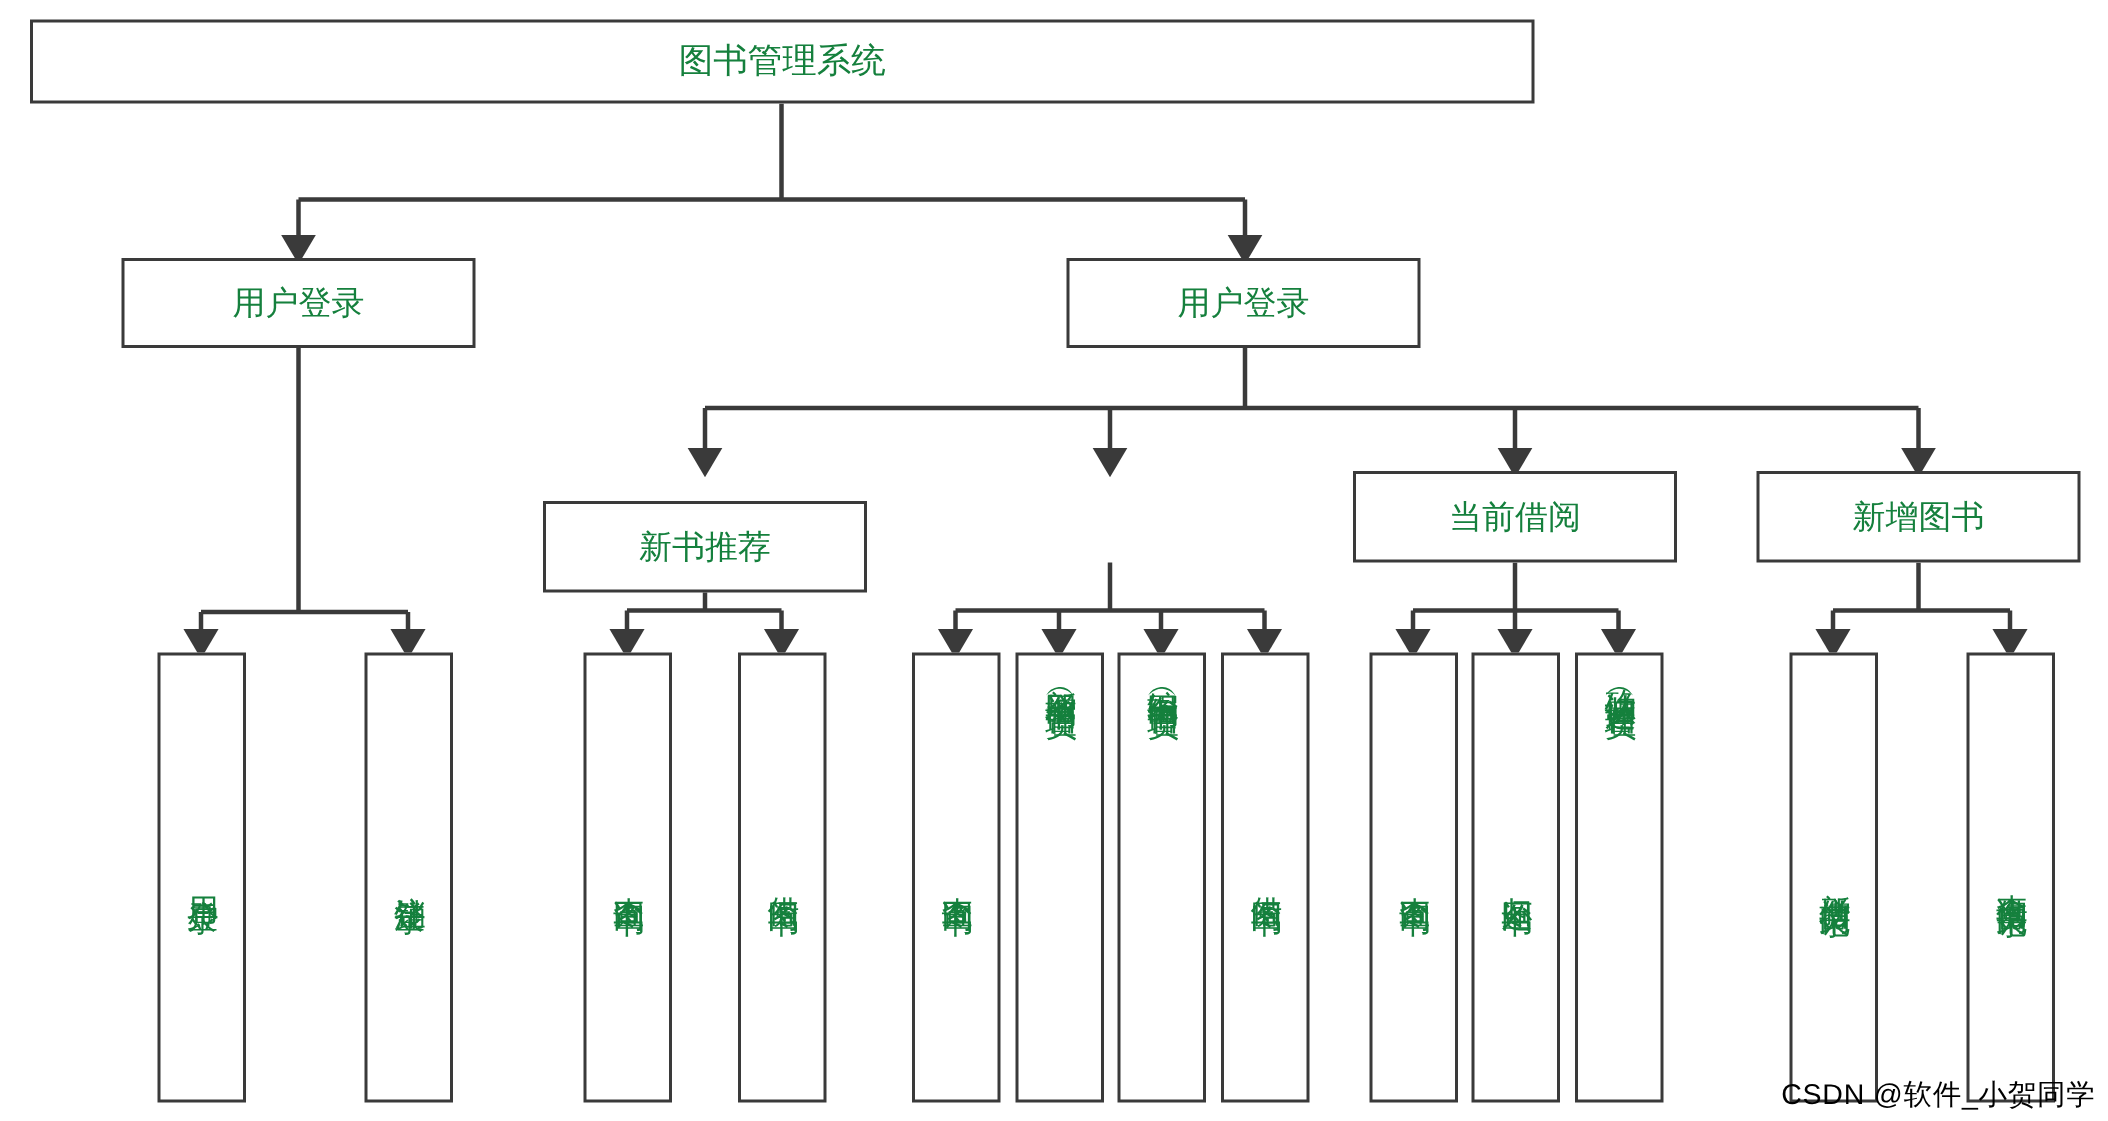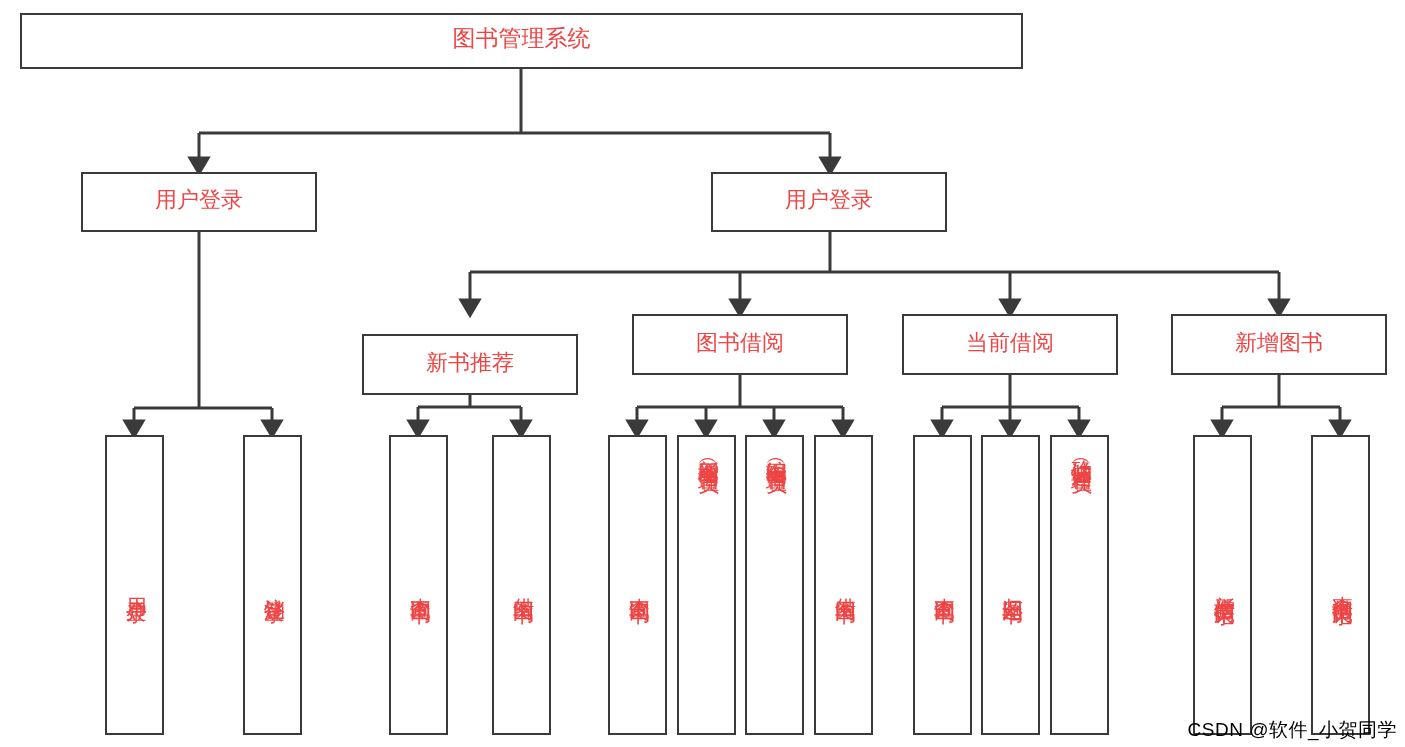--- a/index.html
+++ b/index.html
@@ -27,23 +27,22 @@
   
   .node{
     position:absolute;
     box-sizing:border-box;
     background:#ffffff;
     border:2px solid #3a3a3a;
     display:flex;
     align-items:center;
     justify-content:center;
     text-align:center;
-    color:#ef4444;
+    color:#15803d;
     line-height:1.18;
-    font-family:Liberation Mono, monospace;
   }
   .node.root{
     font-size:23px;
   }
   .node.lvl2{
     font-size:22px;
   }
   .node.lvl3{
     font-size:22px;
   }
@@ -147,23 +146,20 @@
   <div class="node lvl2" style="left:81px; top:172px; width:236px; height:60px;">
     <span>用户登录</span>
   </div>
   <div class="node lvl2" style="left:711px; top:172px; width:236px; height:60px;">
     <span>用户登录</span>
   </div>
 
   <div class="node lvl3" style="left:362px; top:314px; width:216px; height:61px;margin-top:20px;">
     <span>新书推荐</span>
   </div>
-  <div class="node lvl3" style="left:632px; top:314px; width:216px; height:61px;">
-    <span>图书借阅</span>
-  </div>
   <div class="node lvl3" style="left:902px; top:314px; width:216px; height:61px;">
     <span>当前借阅</span>
   </div>
   <div class="node lvl3" style="left:1171px; top:314px; width:216px; height:61px;">
     <span>新增图书</span>
   </div>
 
   <div class="node leaf" style="left:105px; top:435px; width:59px; height:300px;">
     <div class="leafwrap">
       <span class="vtext">用户登录</span>

